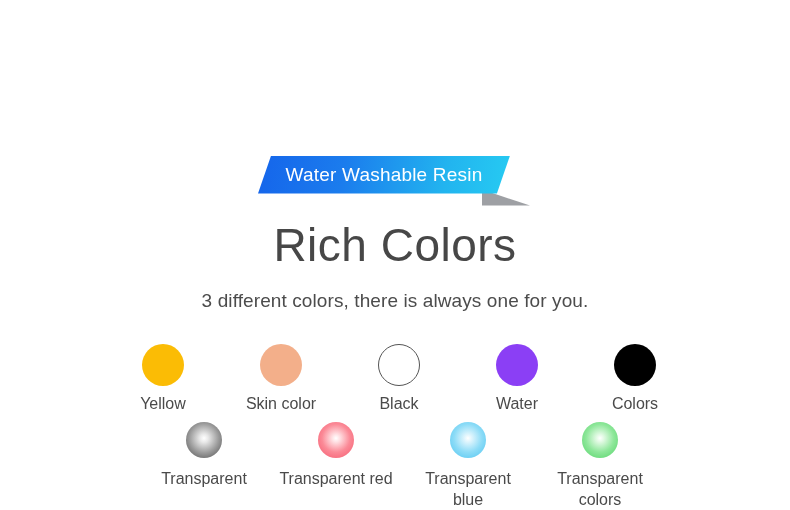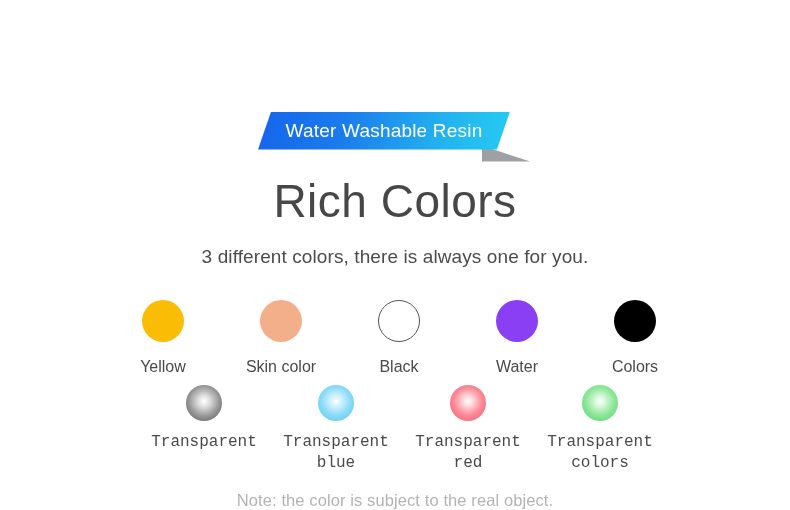--- a/index.html
+++ b/index.html
@@ -106,30 +106,29 @@
   }
   .dot-solid {
     width: 42px;
     height: 42px;
   }
   .dot-sphere {
     width: 36px;
     height: 36px;
   }
   .label {
-    margin-top: 15px;
+    margin-top: 8px;
     font-size: 16px;
     color: #4a4a4a;
     text-align: center;
     line-height: 1.28;
     max-width: 118px;
   }
   .row-trans .label {
     margin-top: 11px;
-    font-family: Liberation Mono, monospace;
   }
 
   
   .note {
     margin-top: 18px;
     font-size: 16.5px;
     color: #b3b3b3;
     letter-spacing: 0.1px;
   }
 </style>
@@ -171,28 +170,27 @@
       <div class="label">Colors</div>
     </div>
   </div>
 
   <div class="row row-trans">
     <div class="swatch">
       <div class="dot dot-sphere" style="background:radial-gradient(circle at 50% 45%, #ffffff 0%, #e8e8e8 16%, #9a9a9a 55%, #4a4a4a 100%);"></div>
       <div class="label">Transparent</div>
     </div>
     <div class="swatch">
+      <div class="dot dot-sphere" style="background:radial-gradient(circle at 50% 45%, #ffffff 0%, #ffe2e5 14%, #fb8a97 52%, #f4556a 100%);"></div>
+      <div class="label">Transparent red</div>
+    </div>
+    <div class="swatch">
       <div class="dot dot-sphere" style="background:radial-gradient(circle at 50% 45%, #ffffff 0%, #dff5fd 14%, #8ddcf7 52%, #4cc3f0 100%);"></div>
       <div class="label">Transparent blue</div>
-    </div>
-    <div class="swatch">
-      <div class="dot dot-sphere" style="background:radial-gradient(circle at 50% 45%, #ffffff 0%, #ffe2e5 14%, #fb8a97 52%, #f4556a 100%);"></div>
-      <div class="label">Transparent red</div>
     </div>
     <div class="swatch">
       <div class="dot dot-sphere" style="background:radial-gradient(circle at 50% 45%, #ffffff 0%, #e2fae4 14%, #8ee79a 52%, #4fd164 100%);"></div>
       <div class="label">Transparent colors</div>
     </div>
   </div>
 
-  <div class="note">Note: the color is subject to the real object.</div>
 
 </div>
 
 </body></html>

